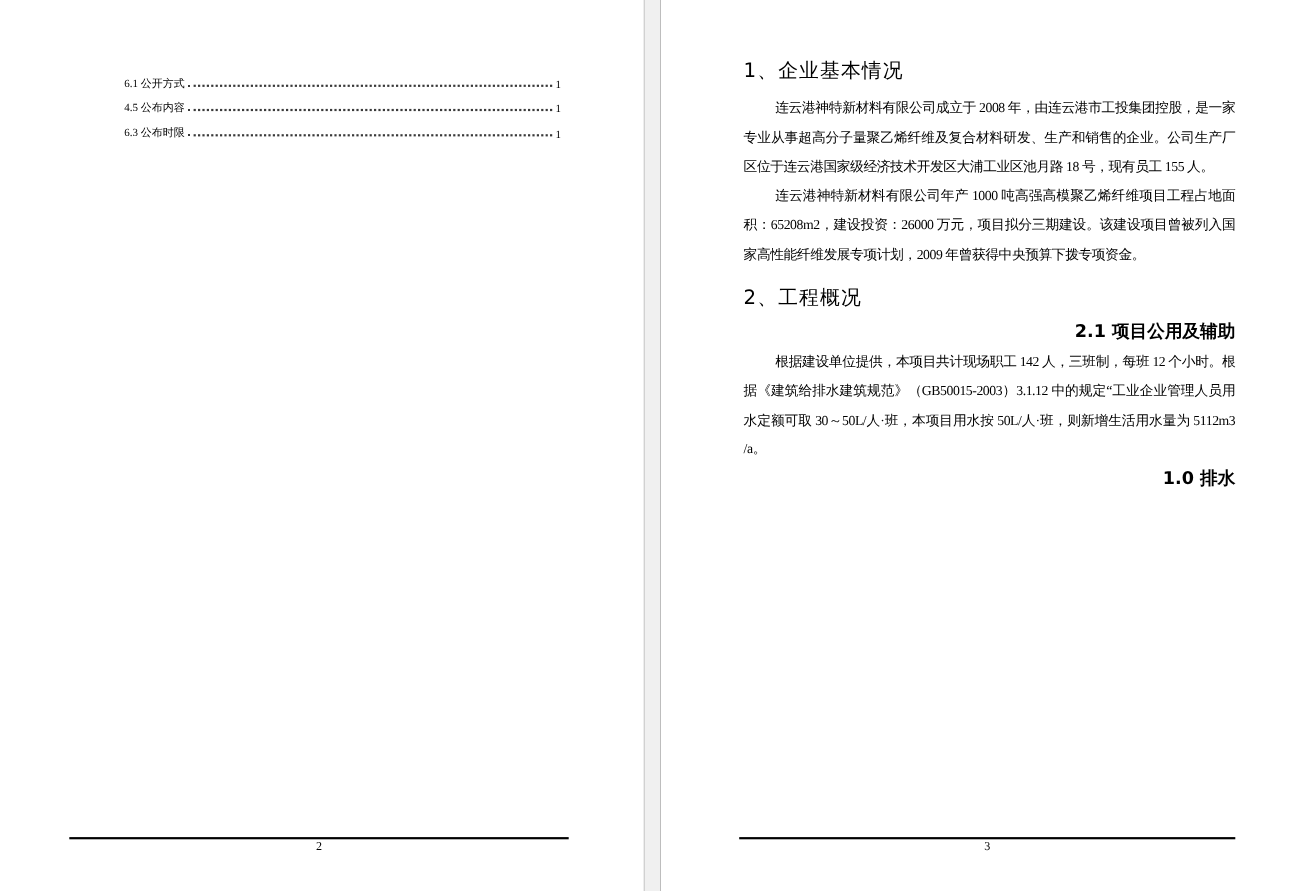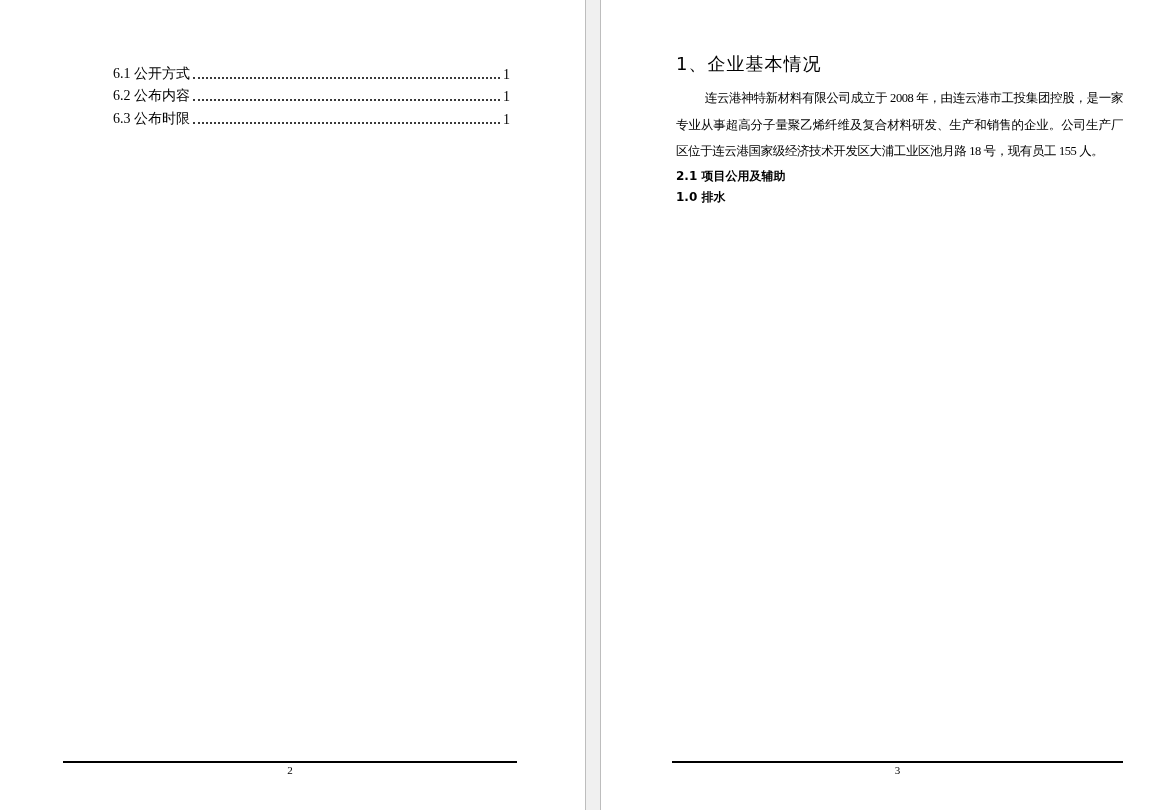--- a/index.html
+++ b/index.html
@@ -34,21 +34,21 @@
   }
 
   
   .toc {
     padding: 60px 75px 0 113px;
   }
   .toc-row {
     display: flex;
     align-items: flex-end;
     height: 22.6px;
-    font-size: 14px;
+    font-size: 10px;
   }
   .toc-label { white-space: nowrap; }
   .toc-dots {
     flex: 1;
     border-bottom: 2px dotted #3a3a3a;
     margin: 0 3px 4px 3px;
     min-width: 20px;
   }
   .toc-page { white-space: nowrap; }
 
@@ -59,23 +59,24 @@
   .blk-h1 {
     font-family: "DejaVu Sans", "Liberation Sans", sans-serif;
     font-size: 18px;
     font-weight: normal;
     letter-spacing: 1px;
     margin: 0 0 9px 0;
   }
   .blk-h1:not(:first-child) { margin-top: 13px; }
   .blk-h2 {
     font-family: "DejaVu Sans", "Liberation Sans", sans-serif;
-    font-size: 12px;
+    font-size: 16px;
     font-weight: bold;
     margin: 3px 0 4px 0;
+    text-align: right;
   }
   .blk-p {
     font-size: 12.5px;
     letter-spacing: -0.4px;
     line-height: 26.6px;
     text-align: justify;
     text-indent: 2.3em;
     margin: 0;
   }
 
@@ -105,21 +106,21 @@
   <div class="page page-left">
     <div class="toc">
 
         <div class="toc-row">
           <span class="toc-label">6.1 公开方式</span>
           <span class="toc-dots"></span>
           <span class="toc-page">1</span>
         </div>
 
         <div class="toc-row">
-          <span class="toc-label">6.2 公布内容</span>
+          <span class="toc-label">4.5 公布内容</span>
           <span class="toc-dots"></span>
           <span class="toc-page">1</span>
         </div>
 
         <div class="toc-row">
           <span class="toc-label">6.3 公布时限</span>
           <span class="toc-dots"></span>
           <span class="toc-page">1</span>
         </div>
 
@@ -133,25 +134,28 @@
   <div class="divider"></div>
 
   <div class="page page-right">
     <div class="doc">
 
         <div class="blk-h1">1、企业基本情况</div>
 
         <div class="blk-p">连云港神特新材料有限公司成立于 2008 年，由连云港市工投集团控股，是一家专业从事超高分子量聚乙烯纤维及复合材料研发、生产和销售的企业。公司生产厂区位于连云港国家级经济技术开发区大浦工业区池月路 18 号，现有员工 155 人。</div>
 
 
+        <div class="blk-p">连云港神特新材料有限公司年产 1000 吨高强高模聚乙烯纤维项目工程占地面积：65208m2，建设投资：26000 万元，项目拟分三期建设。该建设项目曾被列入国家高性能纤维发展专项计划，2009 年曾获得中央预算下拨专项资金。</div>
 
 
+        <div class="blk-h1">2、工程概况</div>
 
         <div class="blk-h2">2.1 项目公用及辅助</div>
 
+        <div class="blk-p">根据建设单位提供，本项目共计现场职工 142 人，三班制，每班 12 个小时。根据《建筑给排水建筑规范》（GB50015-2003）3.1.12 中的规定“工业企业管理人员用水定额可取 30～50L/人·班，本项目用水按 50L/人·班，则新增生活用水量为 5112m3 /a。</div>
 
         <div class="blk-h2">1.0 排水</div>
 
 
     </div>
     <div class="footer footer-right">
       <div class="footer-rule"></div>
       <div class="footer-num">3</div>
     </div>
   </div>

